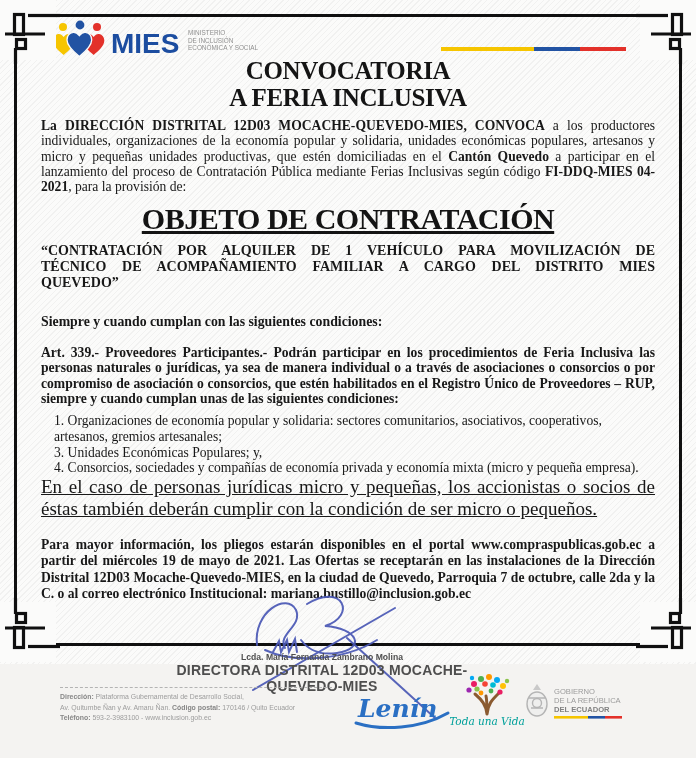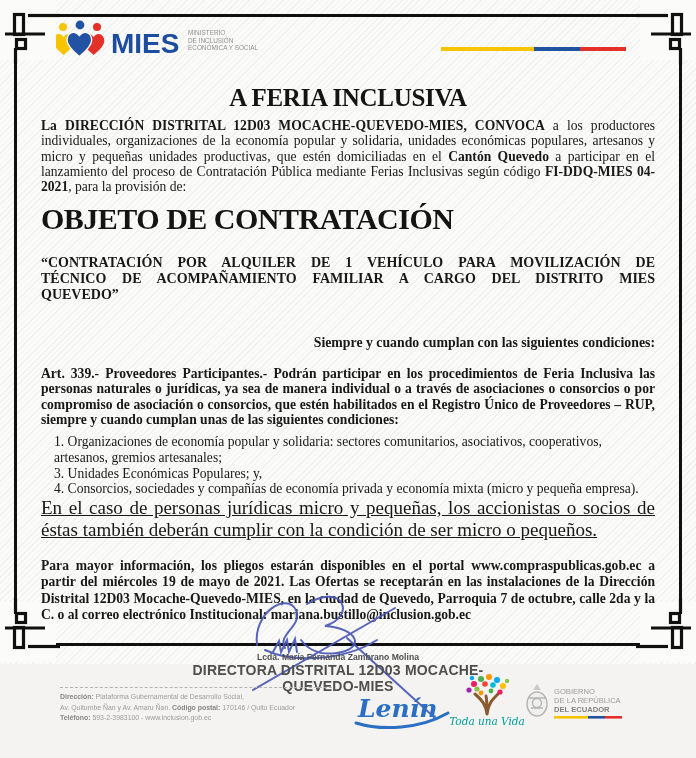--- a/index.html
+++ b/index.html
@@ -20,30 +20,30 @@
   .flagbar span{display:block;height:100%;}
   .flag-y{width:50%;background:#f6c500;}
   .flag-b{width:25%;background:#2253a3;}
   .flag-r{width:25%;background:#e3312a;}
   .mies{position:absolute;left:56px;top:19px;}
   .content{position:absolute;left:41px;right:41px;top:57px;}
   h1.title{margin:0;text-align:center;font-size:25px;line-height:1.08;letter-spacing:-.3px;font-weight:bold;color:#141414;}
   p{margin:0;}
   .intro{margin-top:7px;font-size:13.6px;line-height:1.13;text-align:justify;}
   .b{font-weight:bold;}
-  h2.objeto{margin:7px 0 19px 0;text-align:left;font-size:30px;letter-spacing:-.5px;font-weight:bold;color:#141414;}
+  h2.objeto{margin:7px 0 7px 0;text-align:center;font-size:30px;letter-spacing:-.5px;font-weight:bold;color:#141414;text-decoration:underline;}
   .quote{font-size:14px;font-weight:bold;text-align:justify;line-height:1.16;word-spacing:3px;}
-  .lead{margin-top:31px;font-size:13.8px;font-weight:bold;text-align:right;}
+  .lead{margin-top:22px;font-size:13.8px;font-weight:bold;}
   .article{margin-top:15px;font-size:13.6px;font-weight:bold;text-align:justify;line-height:1.15;}
   .clist{margin-top:6px;padding-left:13px;}
   .clist p{font-size:13.6px;line-height:1.16;}
   .legal{font-size:19px;line-height:1.16;text-align:justify;text-decoration:underline;}
   .info{margin-top:17px;font-size:13.6px;font-weight:bold;text-align:justify;line-height:1.2;}
   .sig-svg{position:absolute;left:195px;top:590px;}
-  .sig-block{position:absolute;left:168px;top:652px;width:340px;text-align:center;
+  .sig-block{position:absolute;left:152px;top:652px;width:340px;text-align:center;
     font-family:"Liberation Sans",sans-serif;font-weight:bold;color:#4e4e4e;}
   .sig-name{font-size:8.6px;}
   .sig-role{font-size:14px;letter-spacing:.2px;}
   .foot-dash{position:absolute;left:60px;top:687px;width:272px;border-top:1px dashed #b3b3b3;}
   .foot-text{position:absolute;left:60px;top:692px;font-family:"Liberation Sans",sans-serif;
     font-size:6.9px;line-height:1.55;color:#9c9c9c;}
   .foot-text b{color:#868686;}
   .logo-lenin{position:absolute;left:352px;top:690px;}
   .logo-toda{position:absolute;left:450px;top:672px;}
   .logo-gob{position:absolute;left:522px;top:680px;}
@@ -114,21 +114,21 @@
   </svg>
 
   <div class="flagbar">
     <span class="flag-y"></span>
     <span class="flag-b"></span>
     <span class="flag-r"></span>
   </div>
 
   <div class="content">
     <h1 class="title">
-      <br>
+      <span>CONVOCATORIA</span><br>
       <span>A FERIA INCLUSIVA</span>
     </h1>
 
     <p class="intro"><span class="b">La DIRECCIÓN DISTRITAL 12D03 MOCACHE-QUEVEDO-MIES, CONVOCA</span><span> a los productores individuales, organizaciones de la economía popular y solidaria, unidades económicas populares, artesanos y micro y pequeñas unidades productivas, que estén domiciliadas en el </span><span class="b">Cantón Quevedo</span><span> a participar en el lanzamiento del proceso de Contratación Pública mediante Ferias Inclusivas según código </span><span class="b">FI-DDQ-MIES 04-2021</span><span>, para la provisión de:</span></p>
 
     <h2 class="objeto">OBJETO DE CONTRATACIÓN</h2>
 
     <p class="quote">“CONTRATACIÓN POR ALQUILER DE 1 VEHÍCULO PARA MOVILIZACIÓN DE TÉCNICO DE ACOMPAÑAMIENTO FAMILIAR A CARGO DEL DISTRITO MIES QUEVEDO”</p>
 
     <p class="lead">Siempre y cuando cumplan con las siguientes condiciones:</p>

